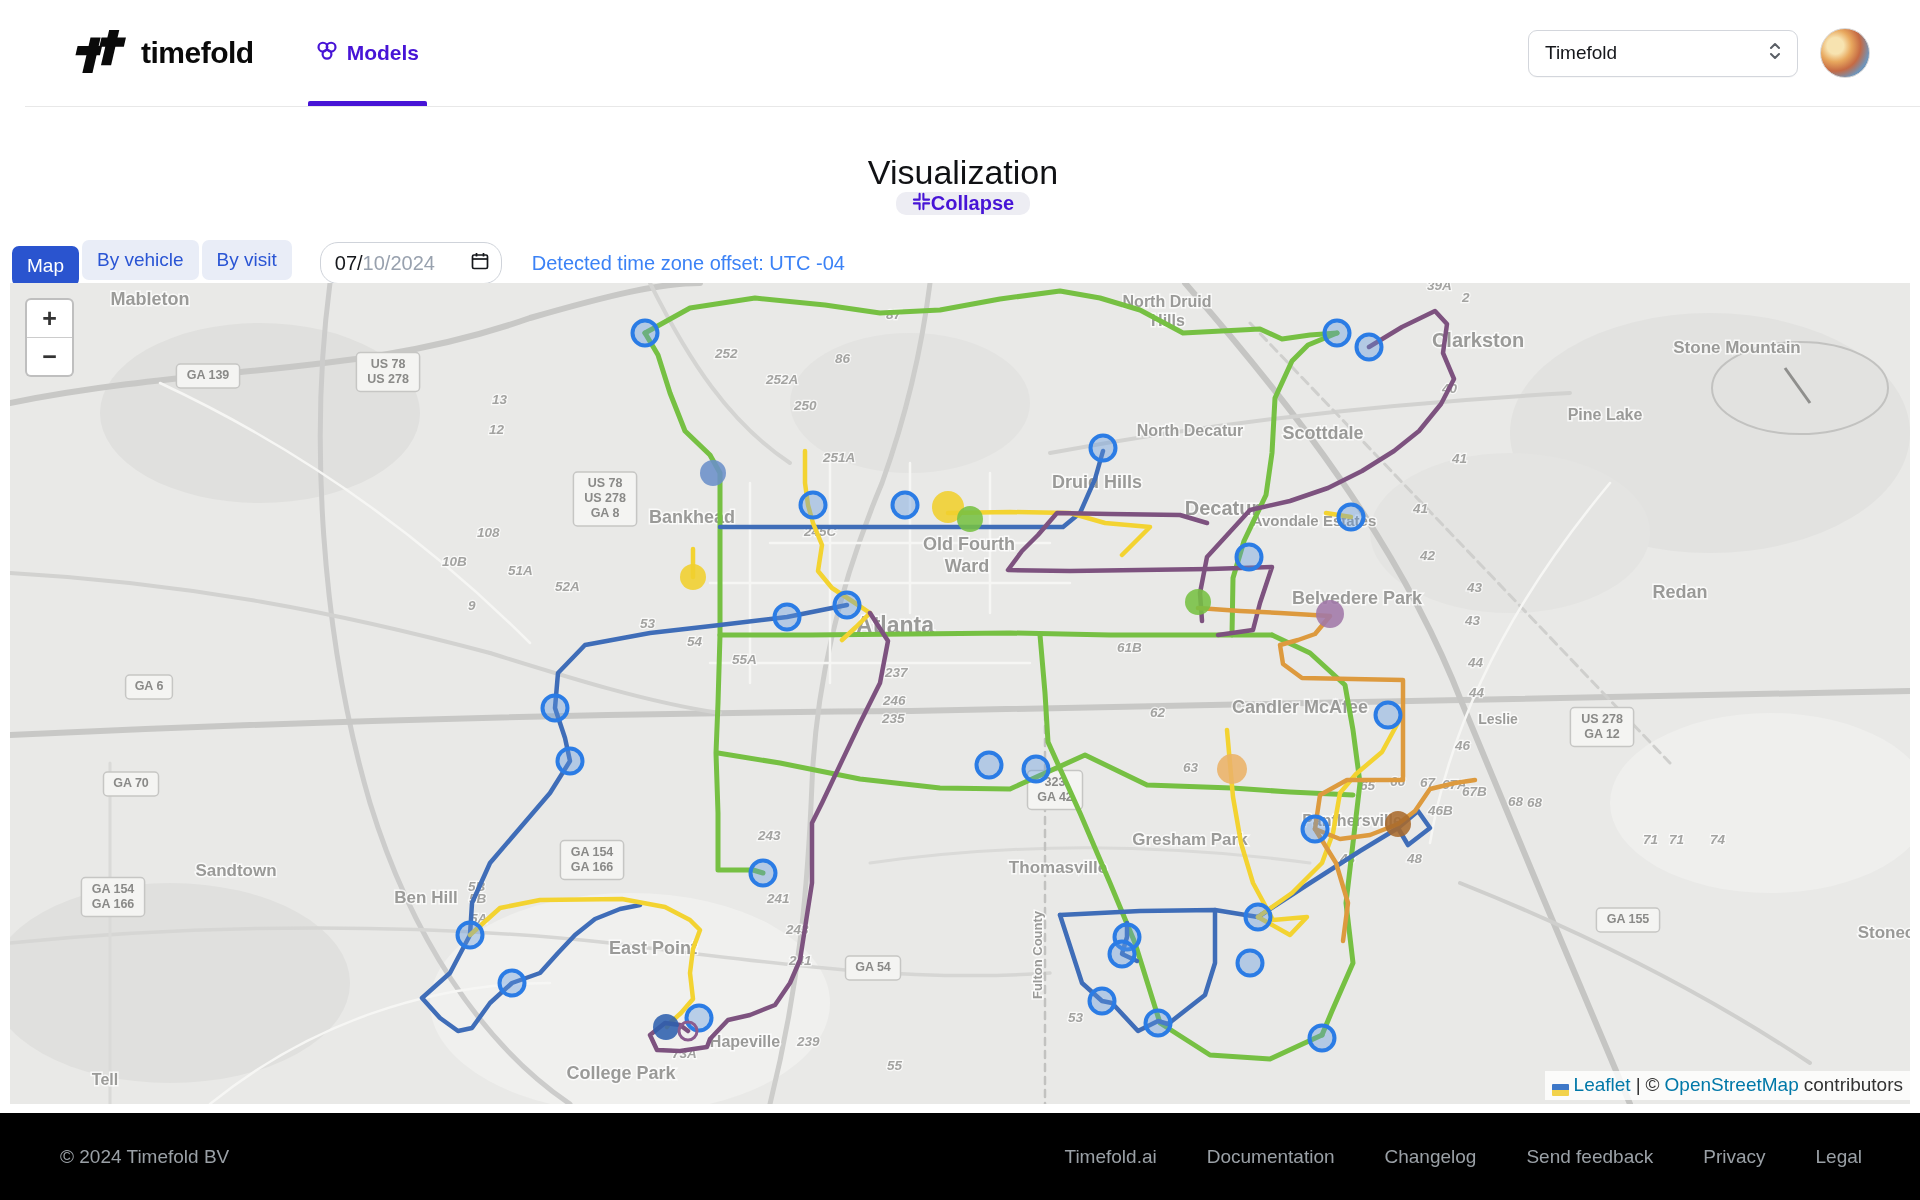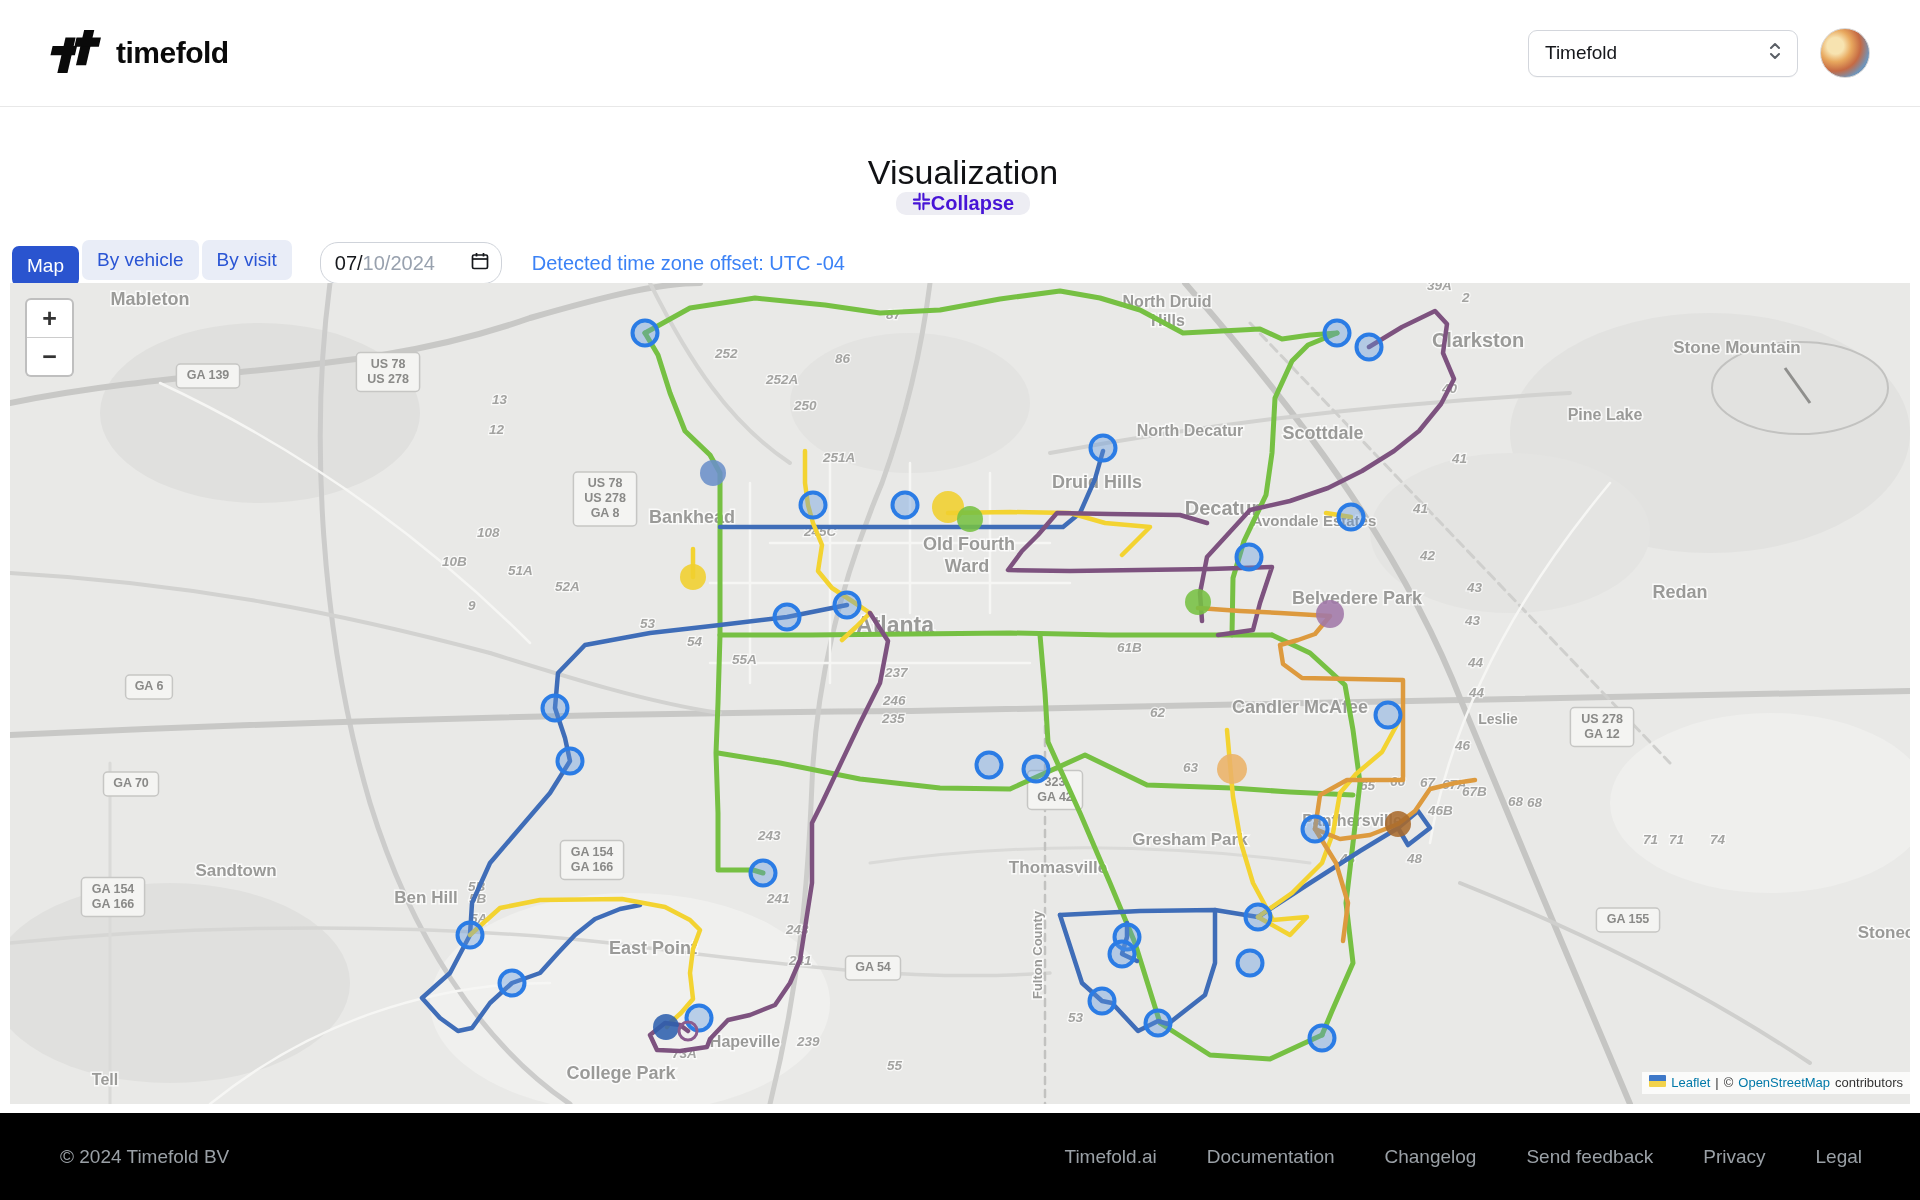--- a/index.html
+++ b/index.html
@@ -1,18 +1,18 @@
 <!DOCTYPE html>
 <html><head>
 <meta charset="utf-8">
 <style>
   html,body{margin:0;padding:0;}
   body{width:1920px;height:1200px;font-family:"Liberation Sans",sans-serif;background:#fff;overflow:hidden;position:relative;}
   
-  .hdr{height:106px;border-bottom:1px solid #e8e8e8;display:flex;align-items:stretch;position:relative;}
+  .hdr{height:106px;border-bottom:1px solid #e8e8e8;display:flex;align-items:stretch;position:relative;margin-left:25px;}
   .hdr-left{display:flex;align-items:center;gap:26px;padding-left:48px;}
   .brand{display:flex;align-items:center;gap:14px;}
   .wordmark{font-size:30px;font-weight:700;color:#0a0a0a;letter-spacing:-0.5px;}
   .nav{display:flex;align-items:center;margin-left:36px;position:relative;height:100%;}
   .nav-item{display:flex;align-items:center;gap:9px;color:#4714d6;font-size:21px;font-weight:700;cursor:pointer;height:100%;position:relative;}
   .nav-item .bar{position:absolute;left:-8px;right:-8px;bottom:0;height:5px;background:#4714d6;border-radius:2px 2px 0 0;}
   .hdr-right{margin-left:auto;display:flex;align-items:center;gap:22px;padding-right:50px;}
   .ws-select{width:238px;height:45px;border:1px solid #d3d6dc;border-radius:9px;display:flex;align-items:center;justify-content:space-between;padding:0 14px 0 16px;font-size:19px;color:#15171b;background:#fff;cursor:pointer;box-shadow:0 1px 1px rgba(0,0,0,.03);}
   .avatar{width:48px;height:48px;border-radius:50%;background:radial-gradient(circle at 30% 35%,#f7e3b0 0 18%,#e8a85e 35%,#c56a44 55%,#6f95bb 75%,#3f628b 100%);border:1px solid #d8d8d8;cursor:pointer;}
   
@@ -26,21 +26,21 @@
   .seg .on{background:#2a54cf;color:#fff;margin-top:6px;}
   .seg .off{background:#e9edf7;color:#2a55d4;}
   .date-box{margin-left:28px;width:154px;height:40px;border:1px solid #cfd3da;border-radius:18px;display:flex;align-items:center;justify-content:space-between;padding:0 12px 0 14px;font-size:20px;background:#fff;}
   .d-dark{color:#15171b;} .d-dim{color:#98a1ae;}
   .tz-note{margin-left:30px;font-size:20px;color:#3b82f6;}
   
   .map-wrap{position:absolute;left:10px;top:283px;width:1900px;height:821px;background:#e9e9e7;overflow:hidden;cursor:grab;}
   .zoomctl{position:absolute;left:15px;top:15px;width:45px;background:#fff;border:2px solid rgba(0,0,0,.25);border-radius:6px;z-index:5;}
   .zoomctl div{width:100%;height:37px;display:flex;align-items:center;justify-content:center;font-size:25px;font-weight:700;color:#333;cursor:pointer;}
   .zoomctl div:first-child{border-bottom:1px solid #ccc;}
-  .attrib{position:absolute;right:0;bottom:10px;background:rgba(255,255,255,.8);font-size:13px;color:#333;padding:3px 7px 4px 7px;display:flex;align-items:flex-start;gap:5px;z-index:5;}
+  .attrib{position:absolute;right:0;bottom:4px;background:rgba(255,255,255,.8);font-size:19px;color:#333;padding:3px 7px 4px 7px;display:flex;align-items:flex-end;gap:5px;z-index:5;}
   .attrib a{color:#0078A8;text-decoration:none;cursor:pointer;}
   .flag{width:17px;height:12px;background:linear-gradient(#3e78c8 0 50%,#f2d24b 50% 100%);border-radius:1px;display:inline-block;}
   
   .footer{position:absolute;left:0;top:1113px;width:1920px;height:87px;background:#000;display:flex;align-items:center;color:#9aa0a6;font-size:19px;}
   .footer .copy{margin-left:60px;}
   .footer .links{margin-left:auto;margin-right:58px;display:flex;gap:50px;}
   .footer .links span{cursor:pointer;}
 </style>
 </head>
 <body>
@@ -53,20 +53,33 @@
           <g transform="translate(6,2) skewX(-13)" fill="#0a0a0a">
             <rect x="18" y="14" width="12" height="42"></rect>
             <rect x="5" y="24" width="29" height="11"></rect>
             <rect x="38" y="5" width="12" height="42"></rect>
             <rect x="31" y="14" width="29" height="11"></rect>
           </g>
         </svg>
       </span>
       <span class="wordmark">timefold</span>
     </div>
+    <nav class="nav">
+      <div class="nav-item">
+        <span>
+          <svg width="22" height="22" viewBox="0 0 20 20" fill="none" stroke="#4714d6" stroke-width="2">
+            <circle cx="6.3" cy="6.5" r="4"></circle>
+              <circle cx="13.7" cy="6.5" r="4"></circle>
+              <circle cx="10" cy="13" r="4"></circle>
+          </svg>
+        </span>
+        <span>Models</span>
+        <span class="bar"></span>
+      </div>
+    </nav>
   </div>
   <div class="hdr-right">
     <div class="ws-select">
       <span>Timefold</span>
       <span>
         <svg width="16" height="20" viewBox="0 0 16 20" fill="none" stroke="#5a5f66" stroke-width="2" stroke-linecap="round" stroke-linejoin="round">
           <path d="M4 7 L8 3 L12 7"></path>
             <path d="M4 13 L8 17 L12 13"></path>
         </svg>
       </span>

